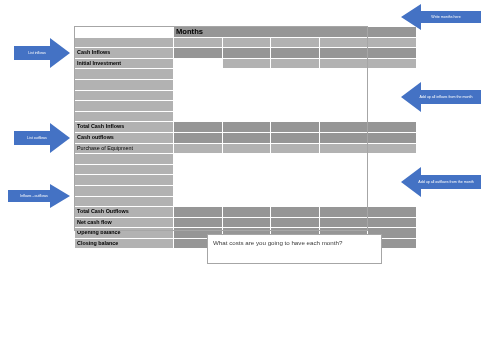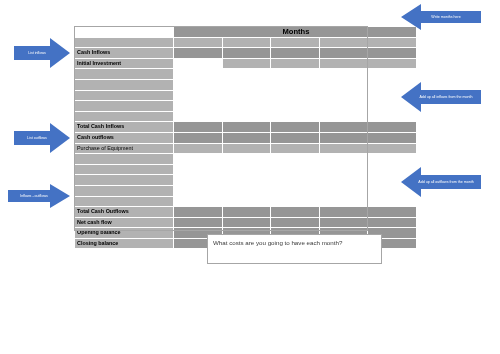--- a/index.html
+++ b/index.html
@@ -46,21 +46,21 @@
 
   
   .f-white   { background: #ffffff; }
   .f-dark    { background: #969696; }
   .f-mid     { background: #b2b2b2; }
 
   .lbl-bold  { font-weight: bold; font-size: 5.4px; }
   .lbl-norm  { font-weight: normal; font-size: 5.4px; }
 
   .months-head {
-    text-align: center;
+    text-align: left;
     font-weight: bold;
     font-size: 7.6px;
     background: #969696;
     height: 14px;
     line-height: 14px;
     padding: 0;
   }
   .head-blank {
     background: #ffffff;
     height: 14px;

